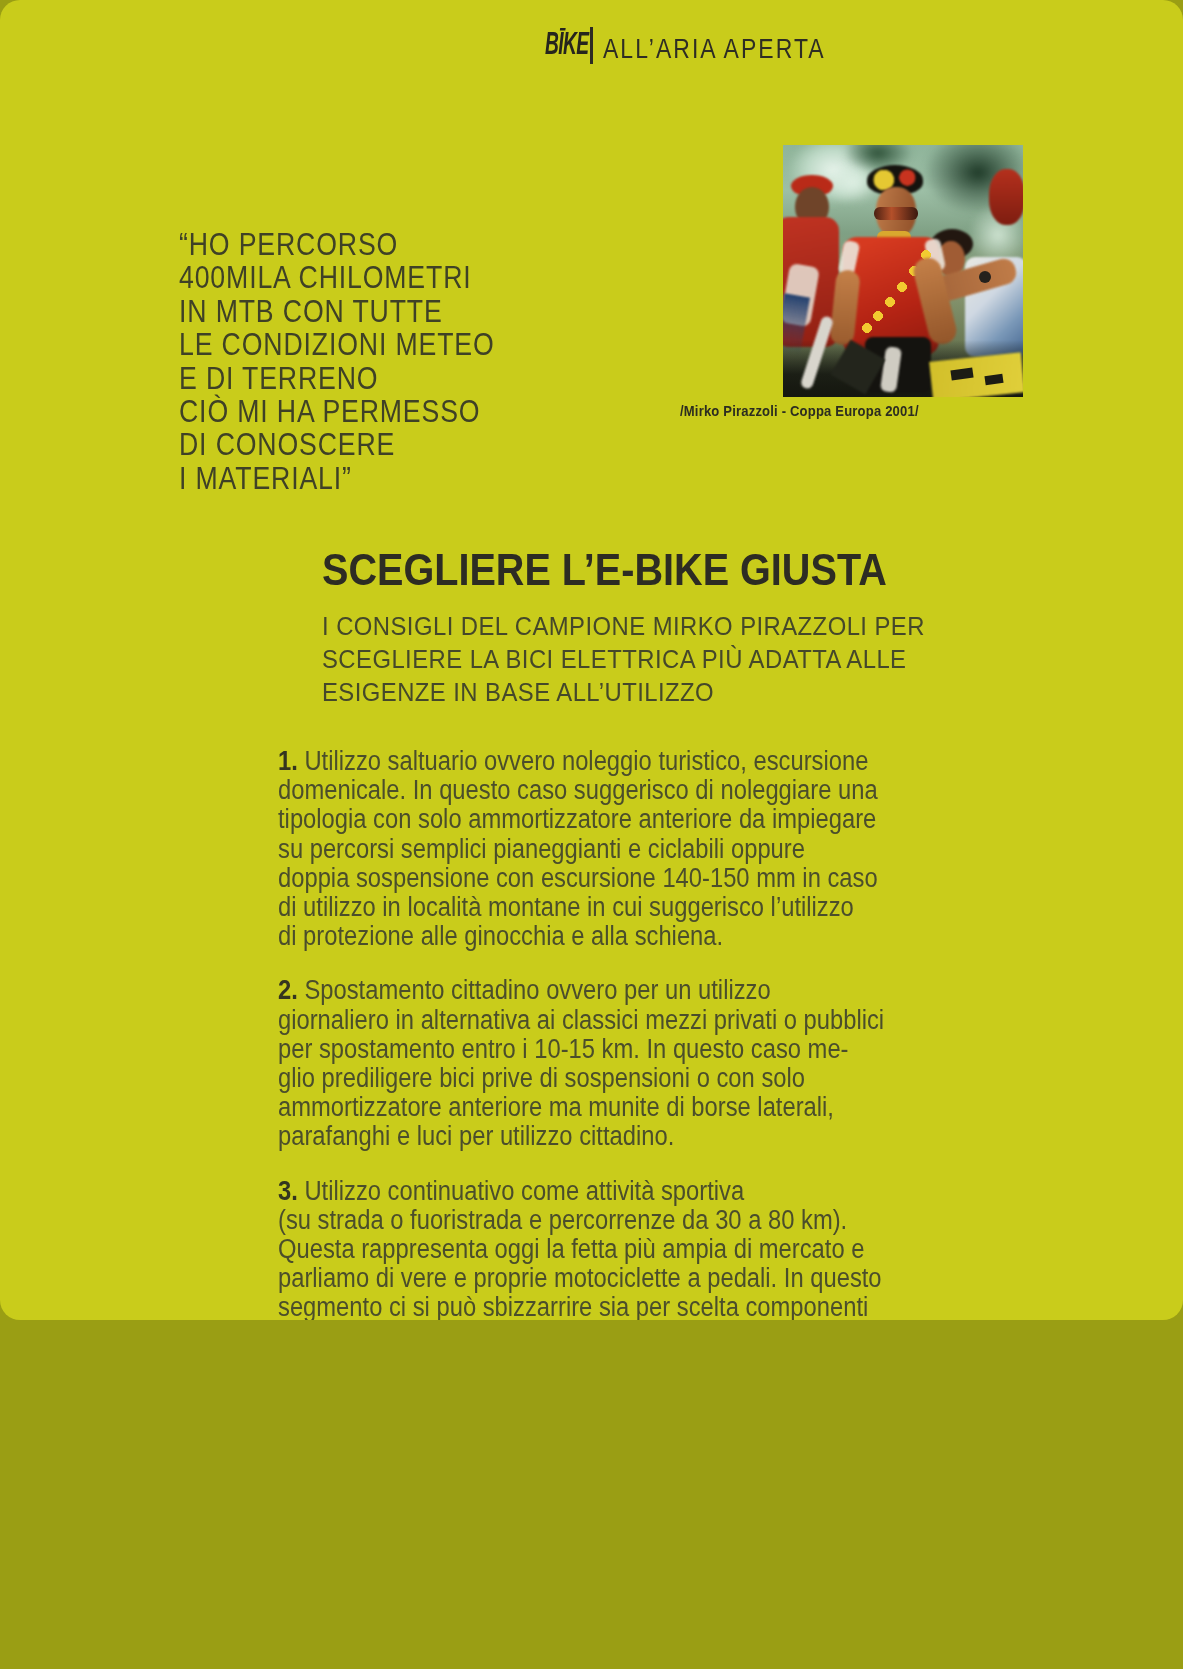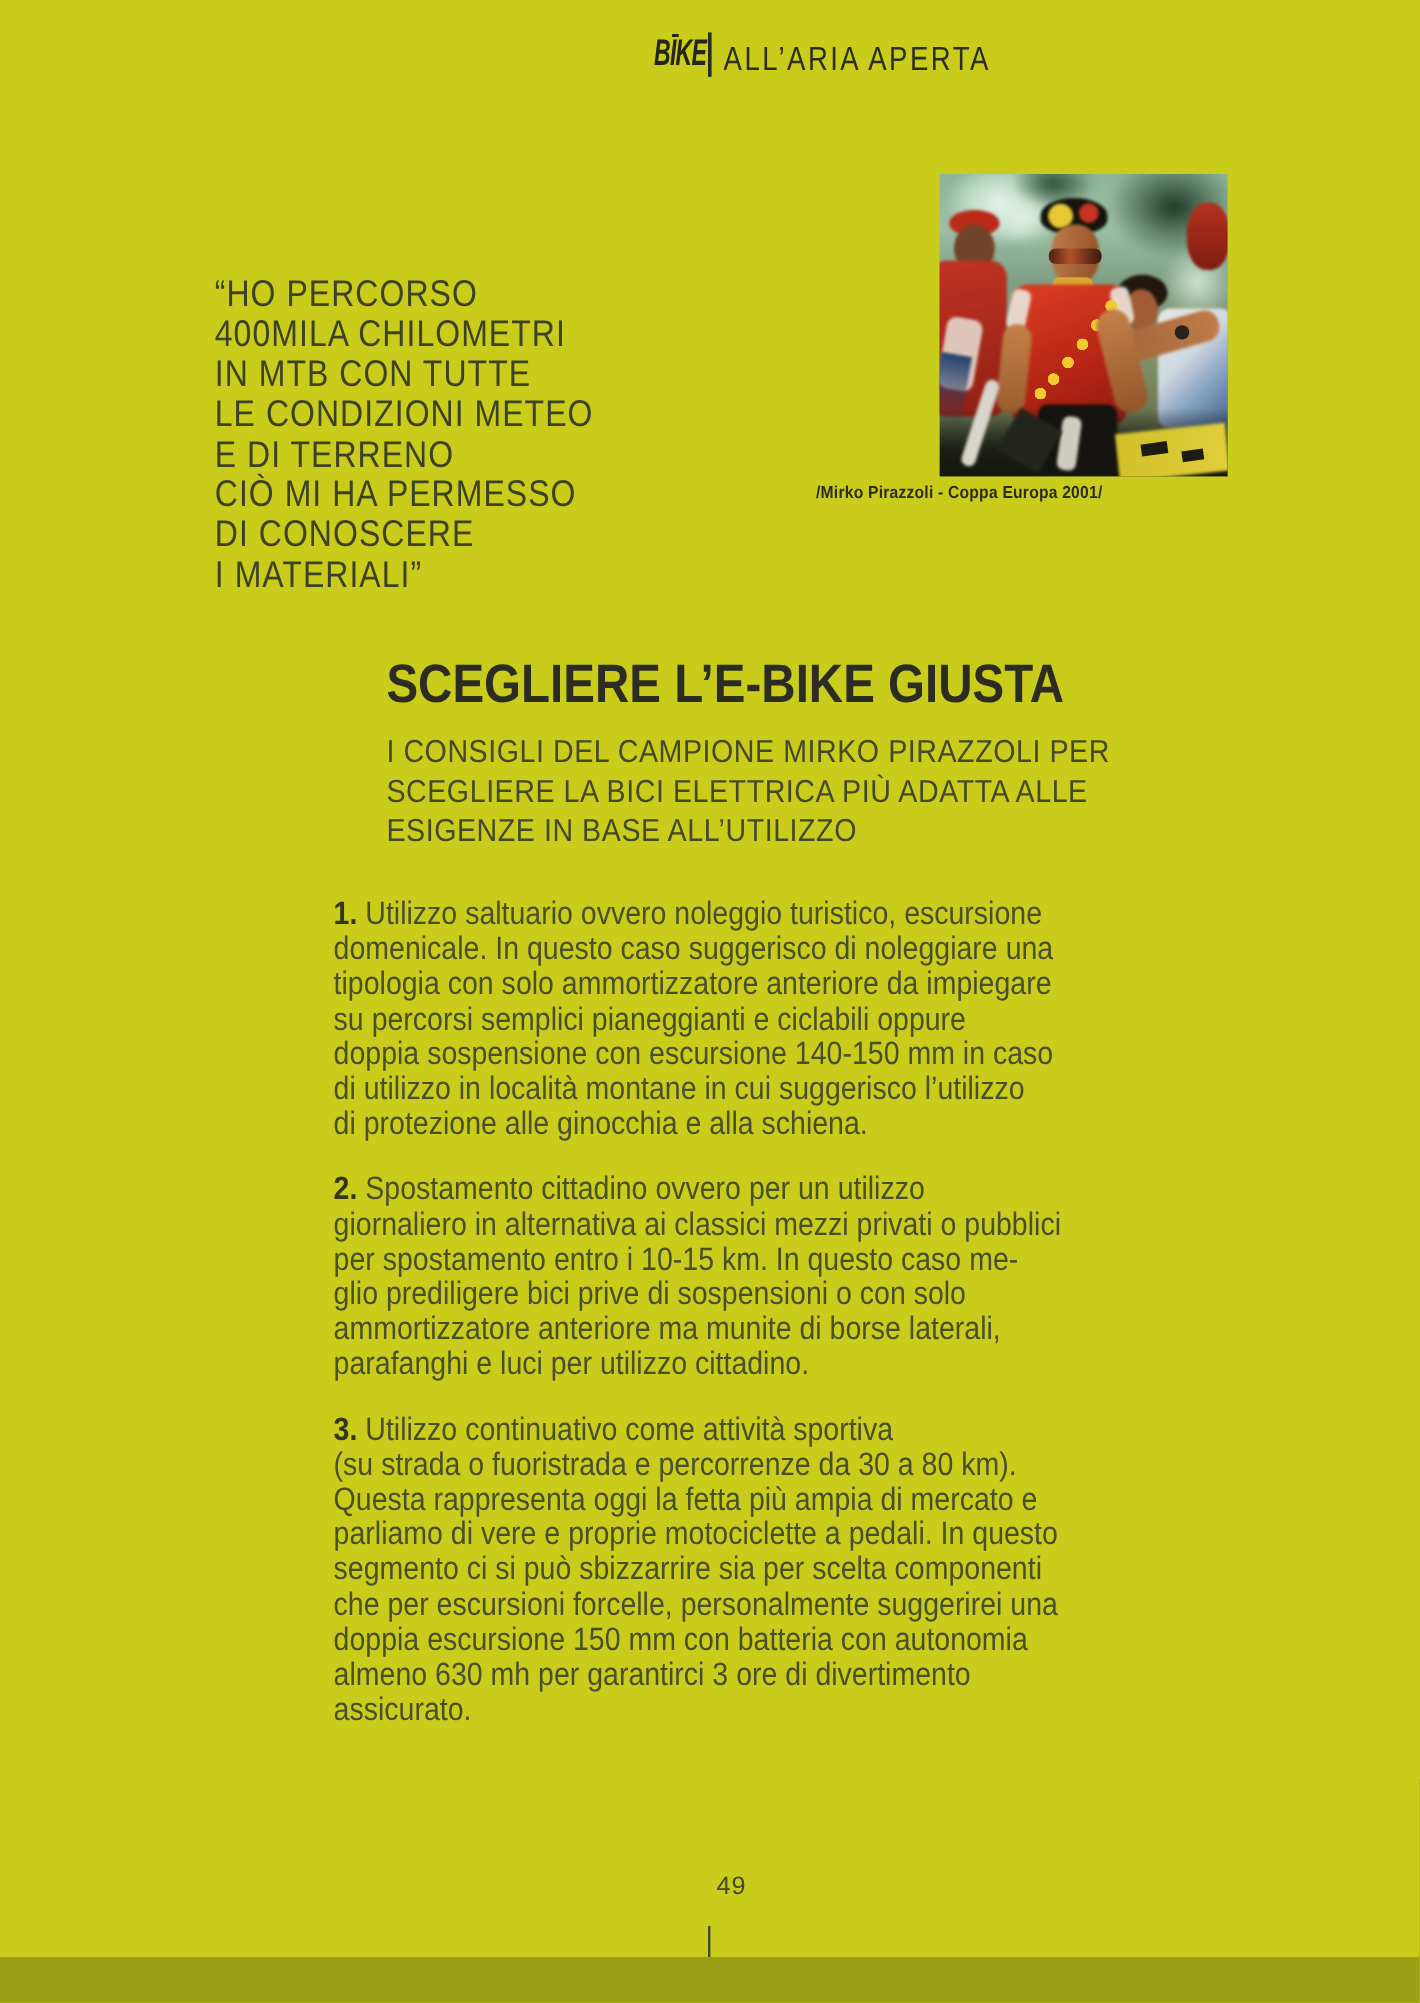--- a/index.html
+++ b/index.html
@@ -1,17 +1,17 @@
 <!DOCTYPE html>
 <html><head>
 <meta charset="utf-8">
 <style>
   html,body{margin:0;padding:0;}
   body{background:#9a9e14;font-family:"Liberation Sans", sans-serif;}
-  .page{position:relative;width:1183px;height:1631px;margin:0 auto;background:#c9cc1b;overflow:hidden;}
+  .page{position:relative;width:1183px;height:1320px;margin:0 auto;background:#c9cc1b;overflow:hidden;border-radius:20px;}
   .abs{position:absolute;}
   .cond{transform:scaleX(var(--sx,0.88));transform-origin:0 0;}
   .prelines{white-space:pre-line;}
 
   
   .brand{left:545px;top:26px;font-size:31px;font-weight:bold;font-style:italic;color:#26251d;letter-spacing:-1px;--sx:0.62;}
   .hdr-sep{left:590px;top:27px;width:3px;height:37px;background:#2d2c23;}
   .section{left:603px;top:33px;font-size:28px;color:#2e2d24;letter-spacing:2.5px;--sx:0.82;}
 
   

